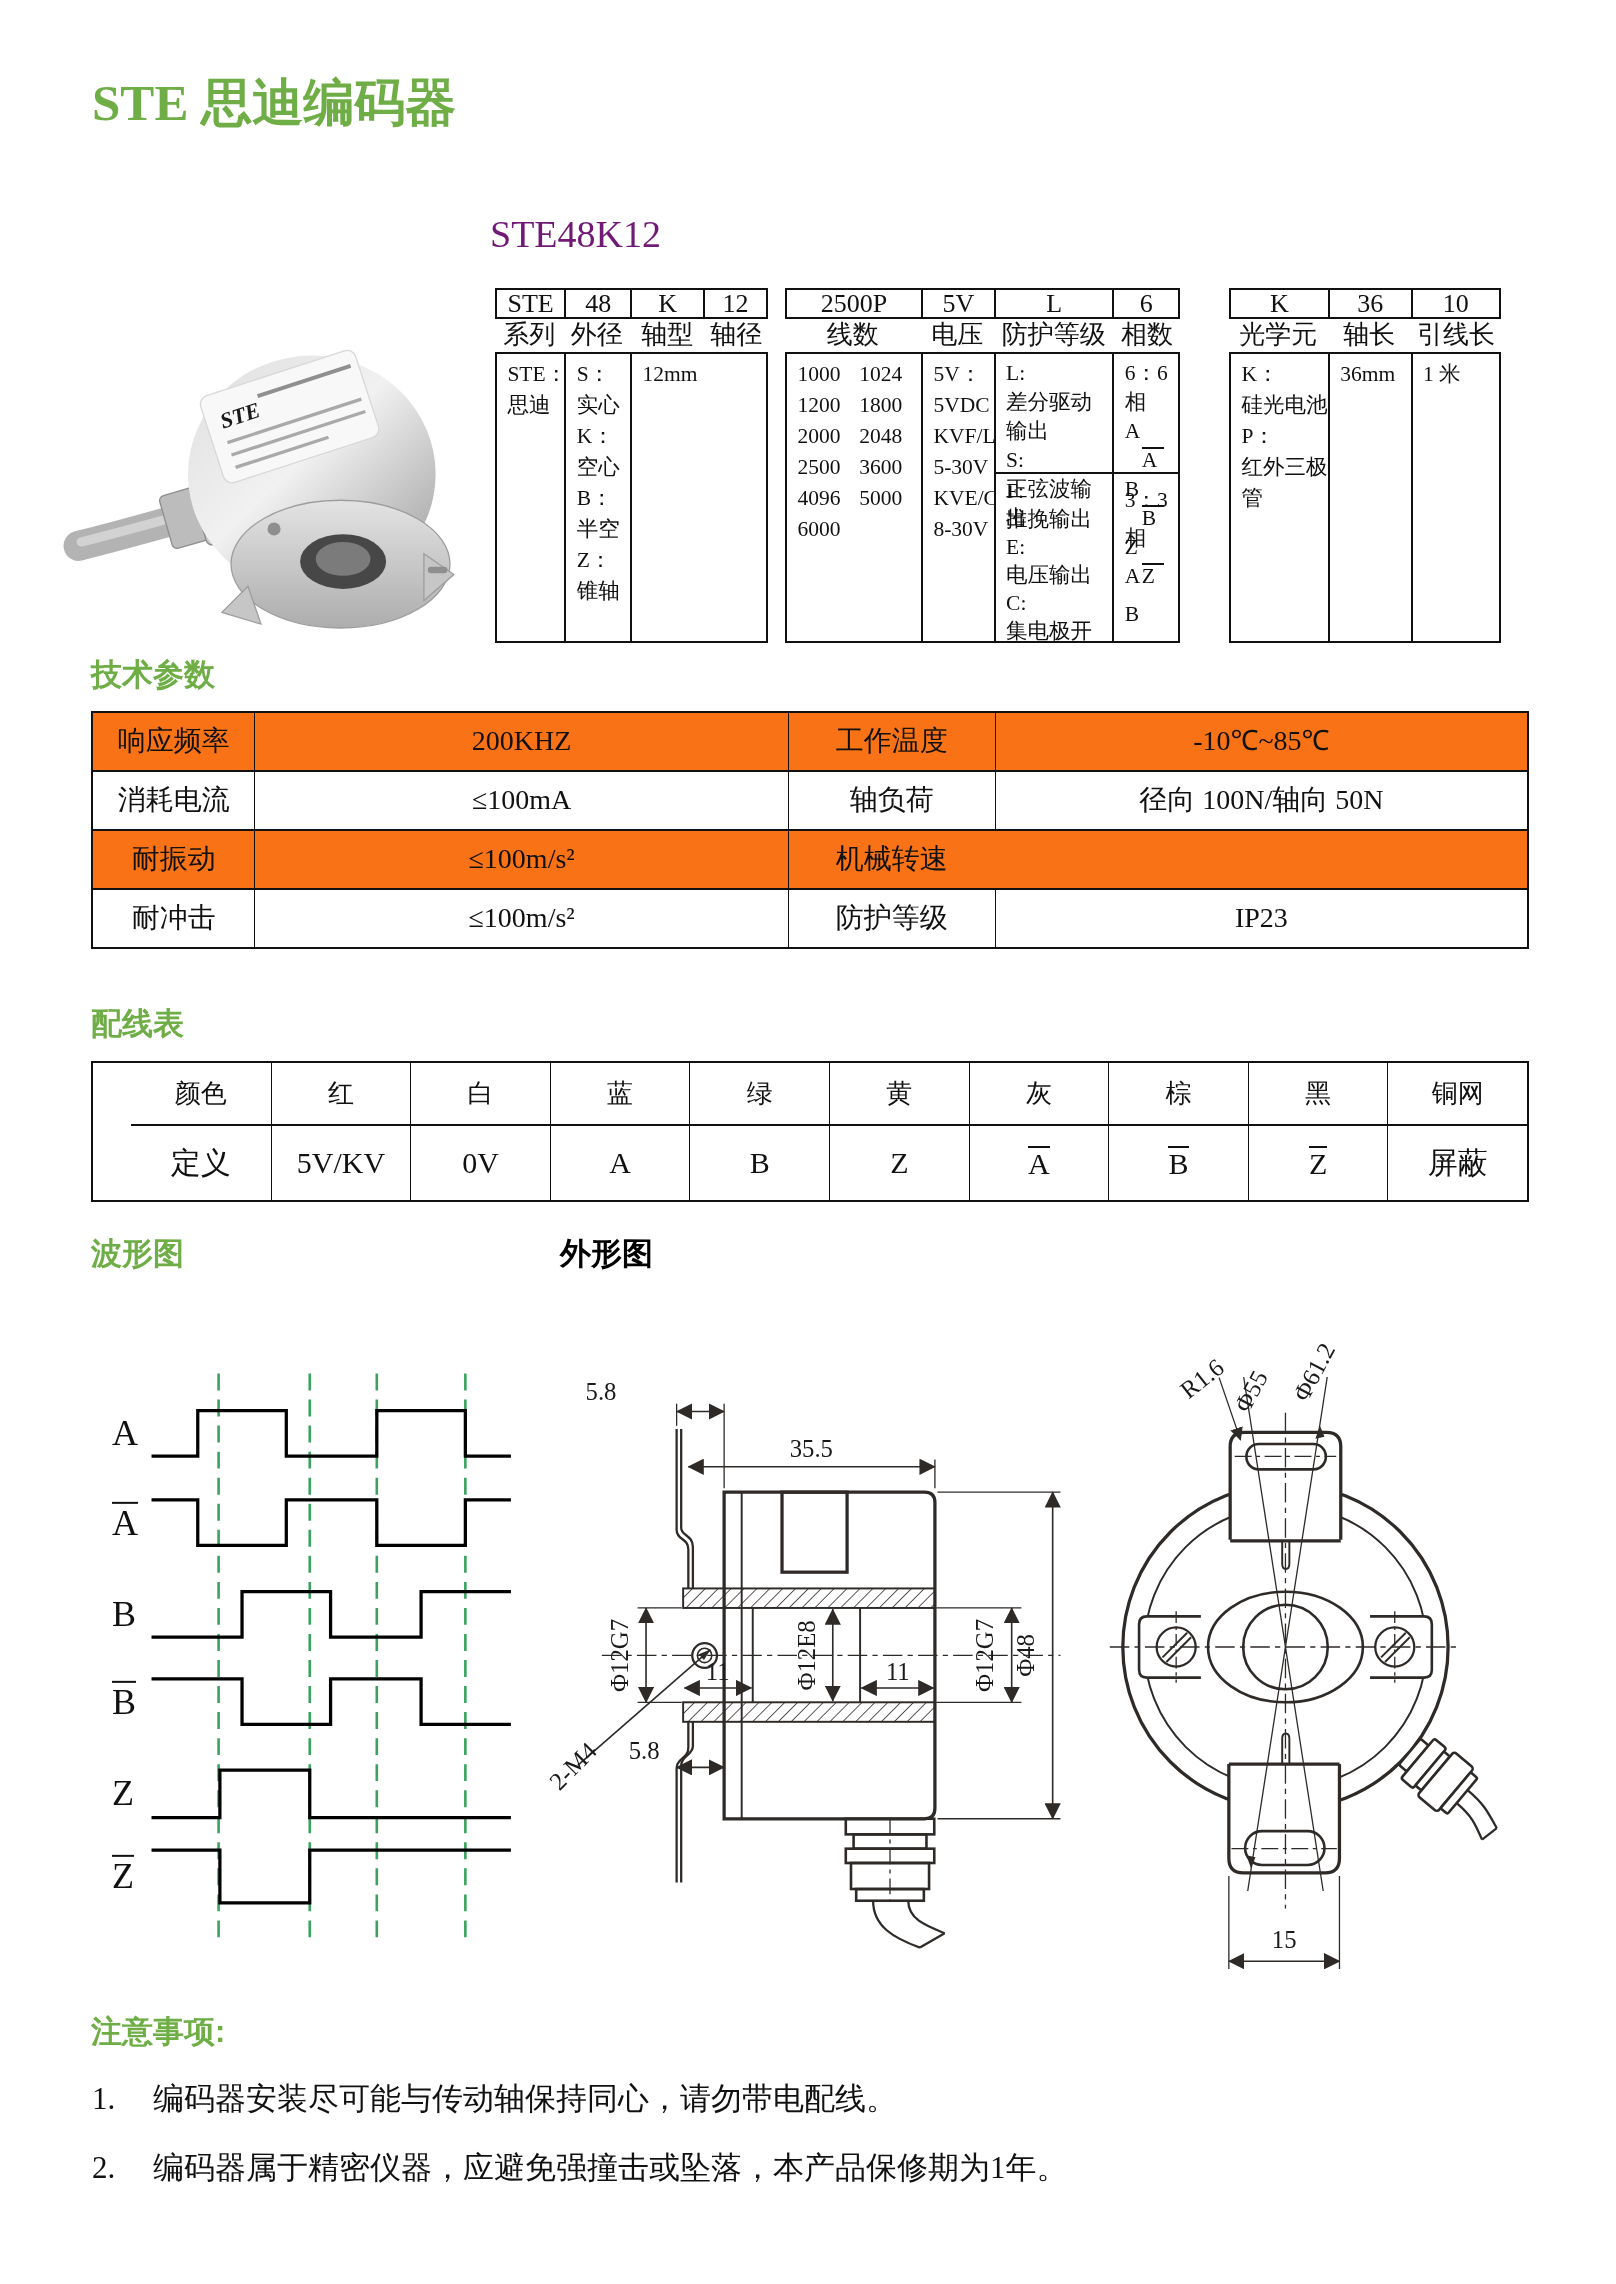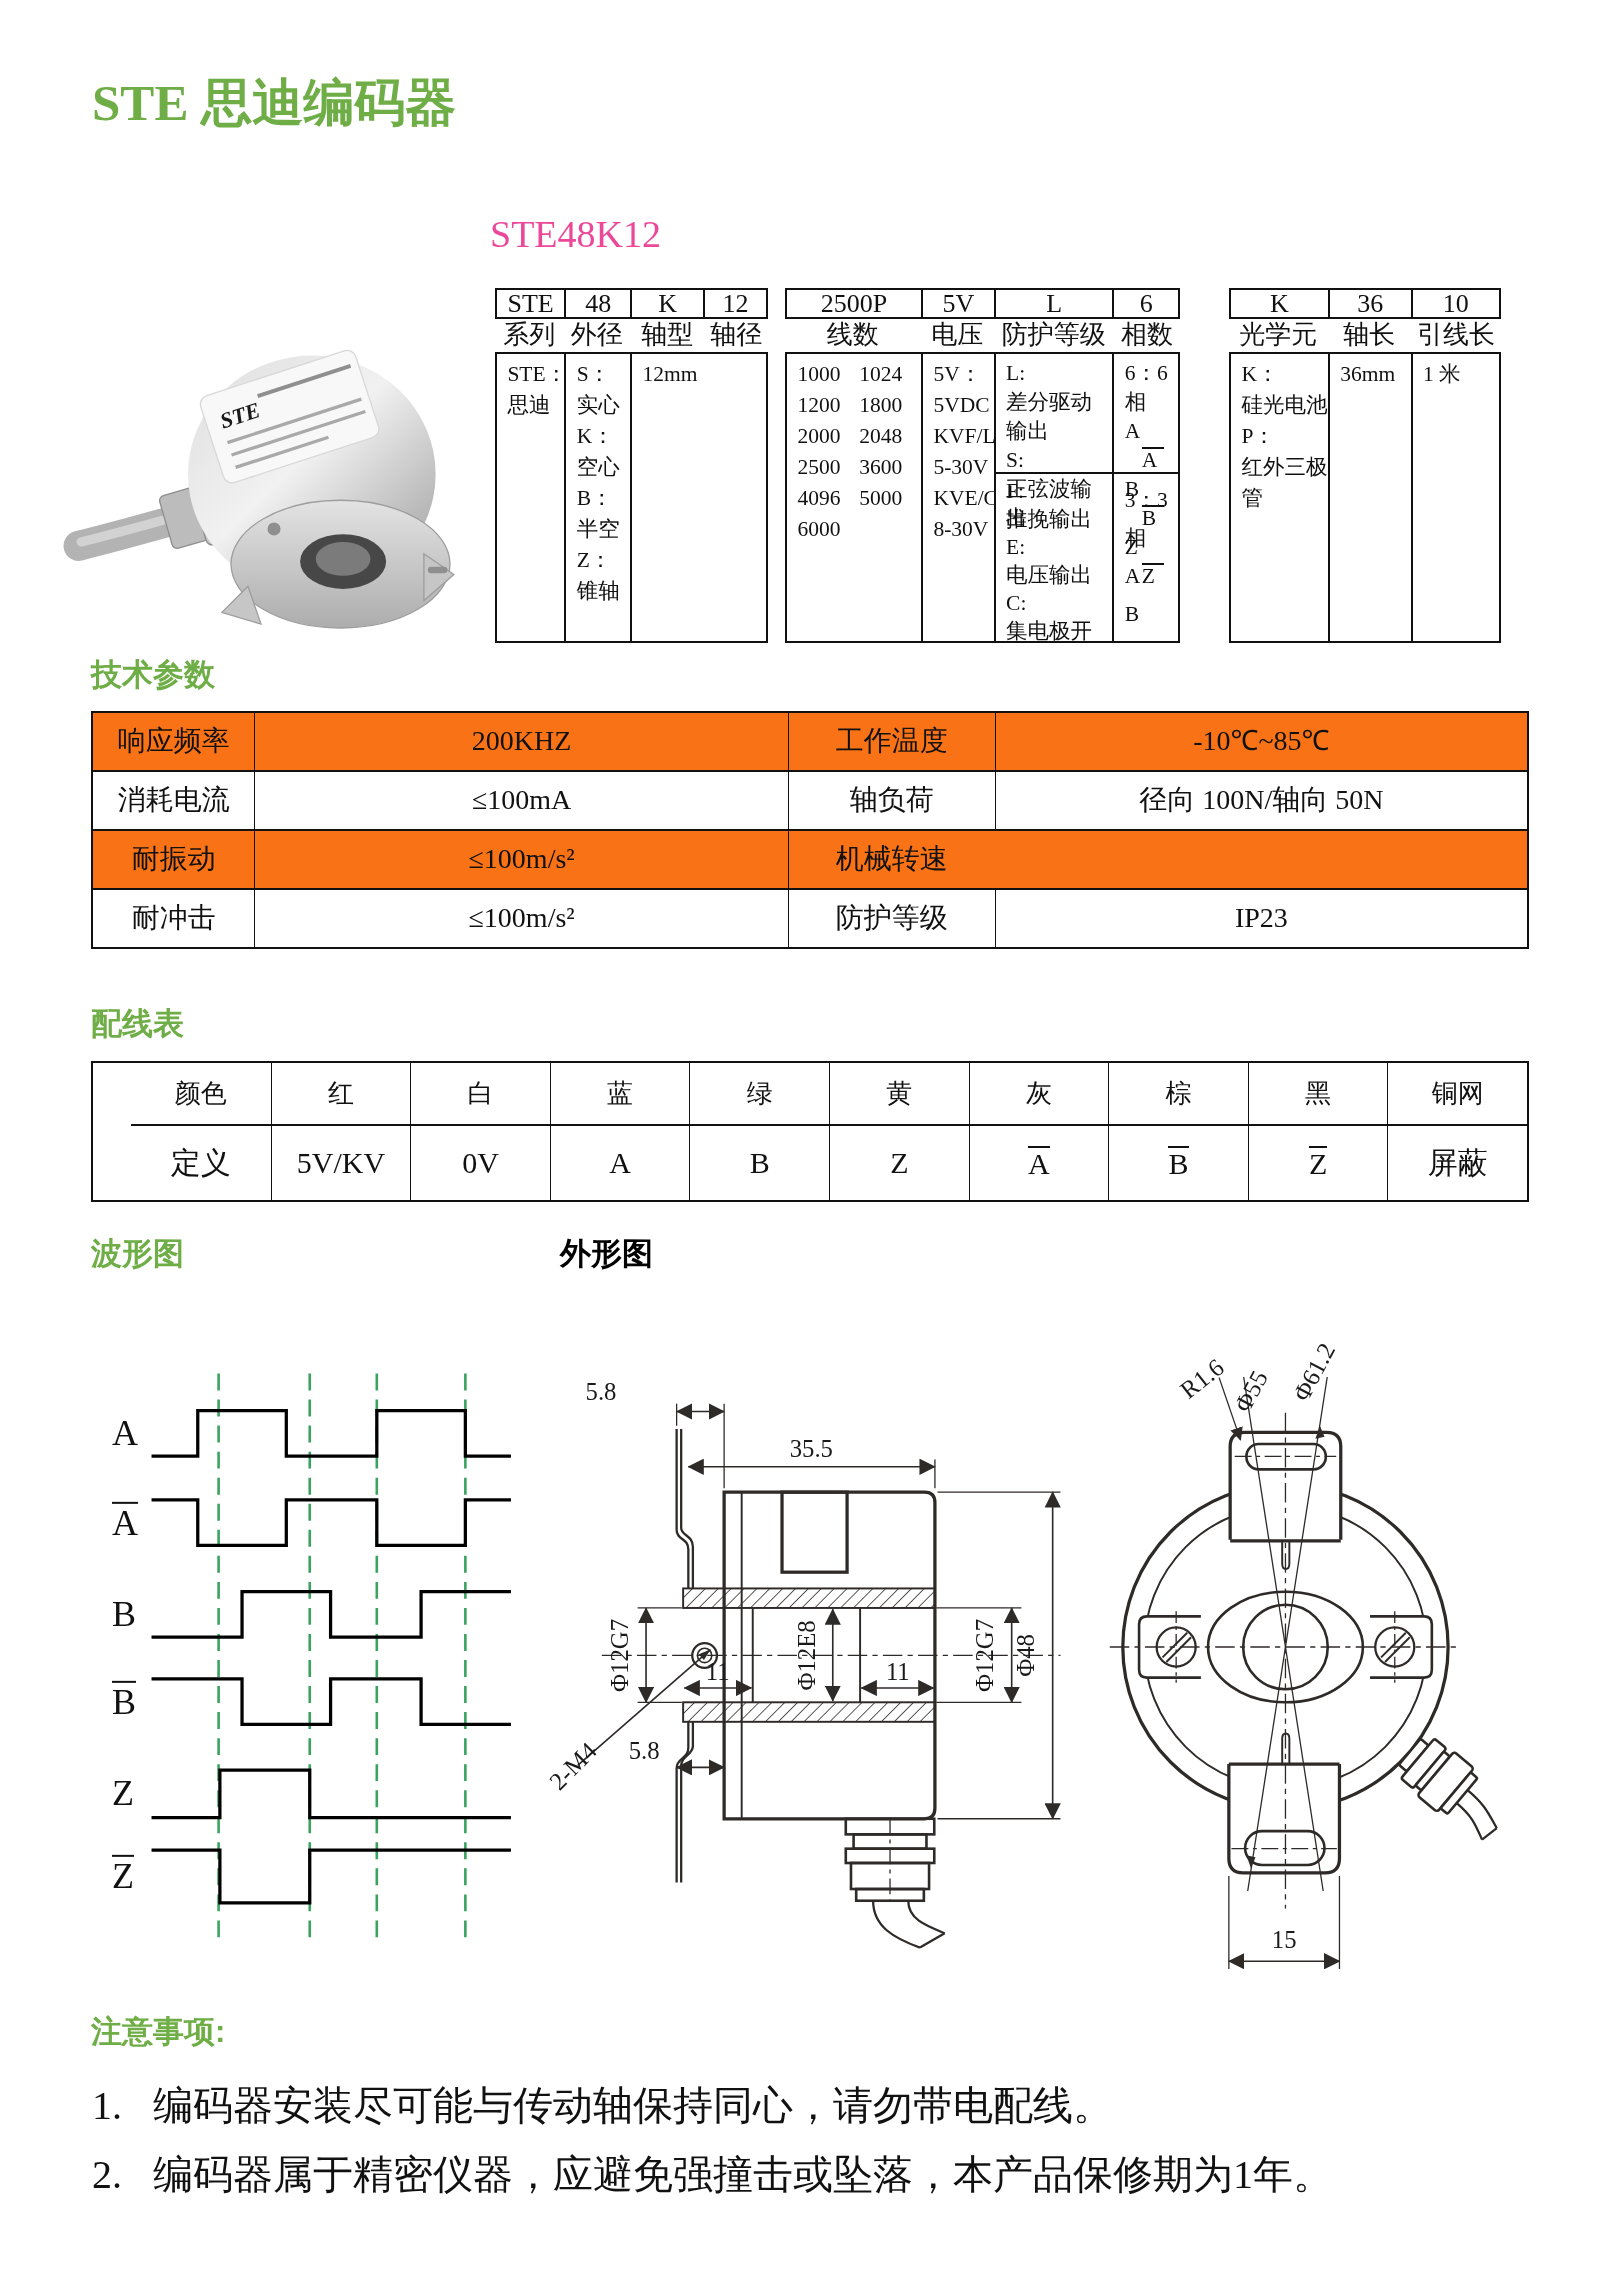--- a/index.html
+++ b/index.html
@@ -44,31 +44,31 @@
   .wire{position:absolute;left:91px;top:1061px;width:1438px;border:2.6px solid #111;box-sizing:border-box;}
   .wrow{display:grid;grid-template-columns:repeat(10,1fr);margin-left:38px;}
   .wrow1{height:61px;font-size:26px;}
   .wrow2{height:74px;font-size:30px;border-top:2.6px solid #111;}
   .wcell{text-align:center;display:flex;align-items:center;justify-content:center;overflow:hidden;}
   .wrow .wcell + .wcell{border-left:1.3px solid #111;}
   
   .wf-wrap{position:absolute;left:85px;top:1354px;width:456px;height:599px;}
   .wf-label{position:absolute;left:27px;transform:translateY(-50%);font-size:36px;}
   
-  .note-item{position:absolute;left:92px;font-size:40px;}
+  .note-item{position:absolute;left:92px;font-size:31px;}
   .note-item .num{display:inline-block;width:61px;}
   svg text{font-family:"Liberation Serif",serif;fill:#1a1a1a;}
 </style>
 </head>
 <body>
 
 <div class="page">
 
   <div class="main-title" style="color:#6fae46">STE 思迪编码器</div>
-  <div class="model-title" style="color:#ec4899">STE48K12</div>
+  <div class="model-title" style="color:#701a75">STE48K12</div>
 
   <svg class="photo" style="position:absolute;left:59px;top:306px" width="404" height="339" viewBox="0 0 620 520">
     <defs>
       <linearGradient id="bodyg" x1="0" y1="0" x2="1" y2="1">
         <stop offset="0" stop-color="#dedede"></stop>
           <stop offset="0.45" stop-color="#f1f1f1"></stop>
         <stop offset="0.8" stop-color="#b9b9b9"></stop>
           <stop offset="1" stop-color="#a2a2a2"></stop>
       </linearGradient>
       <linearGradient id="flg" x1="0" y1="0" x2="0" y2="1">

